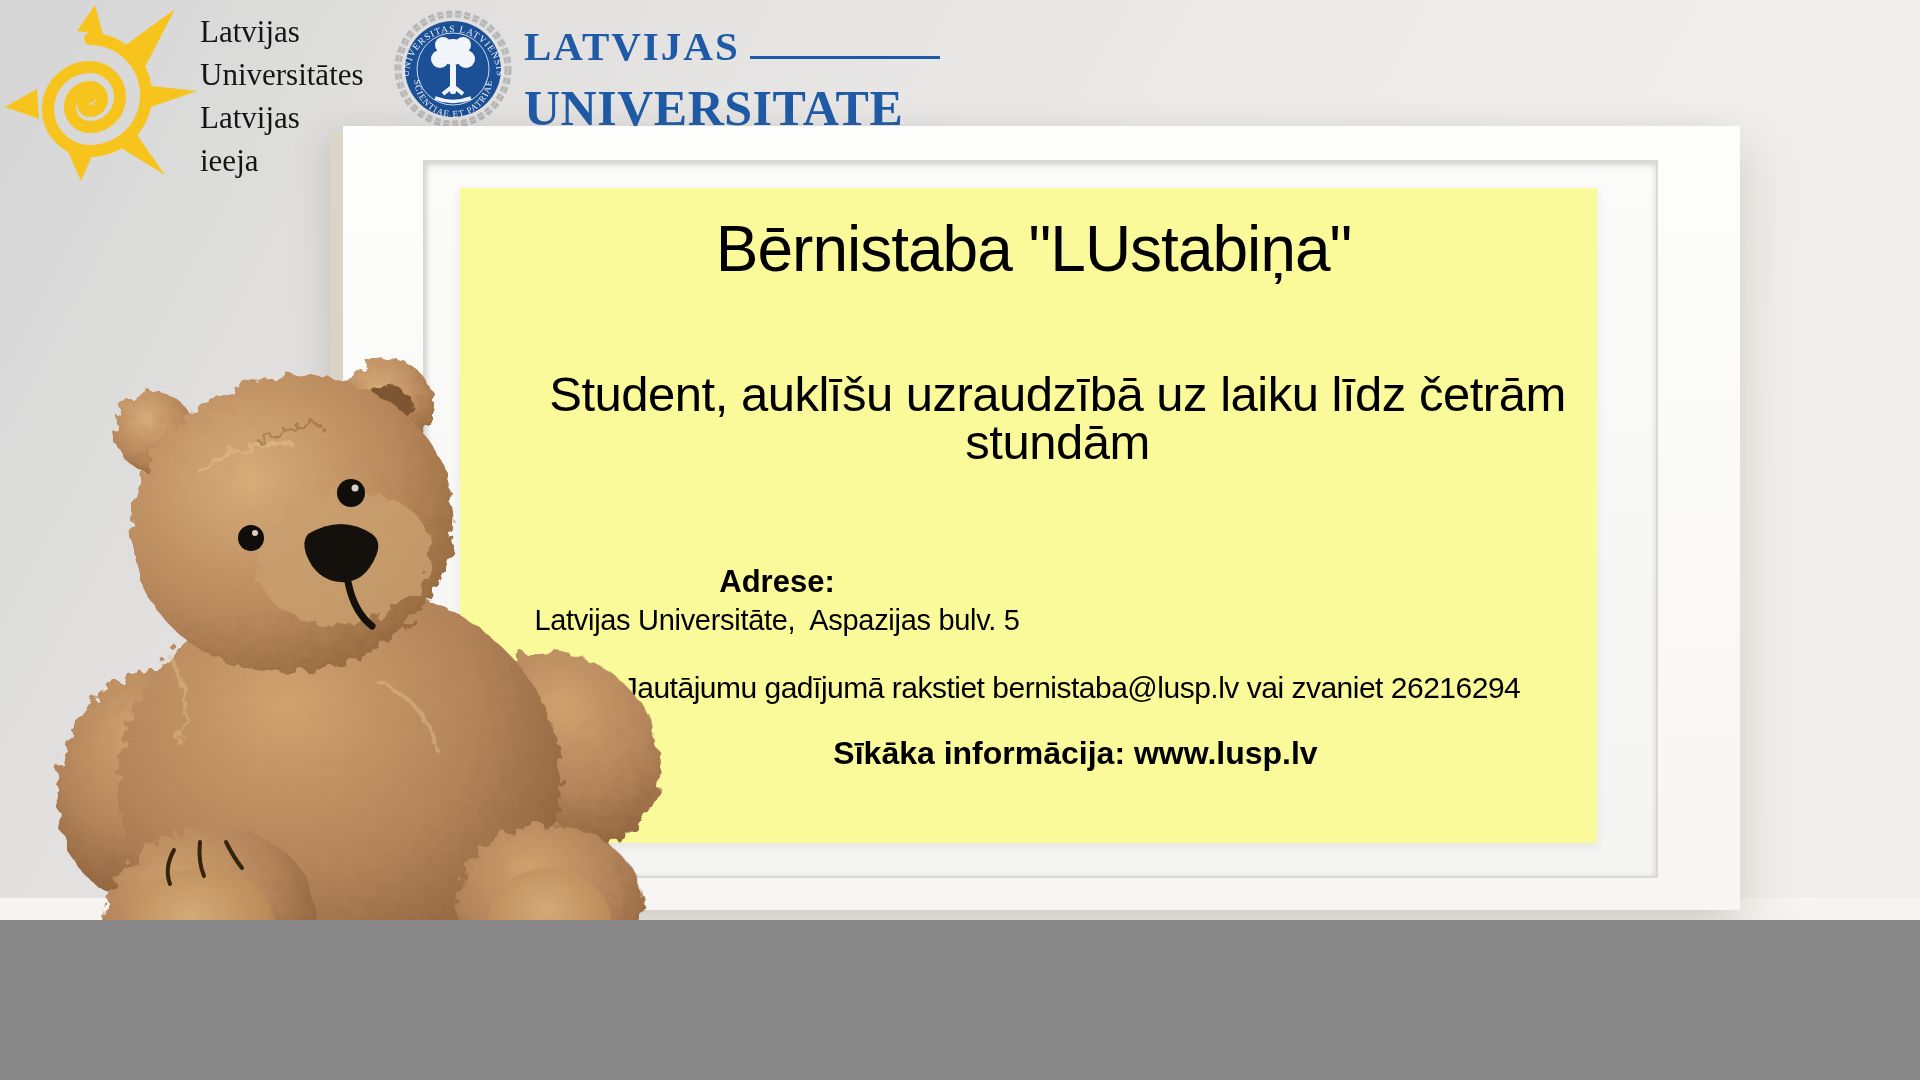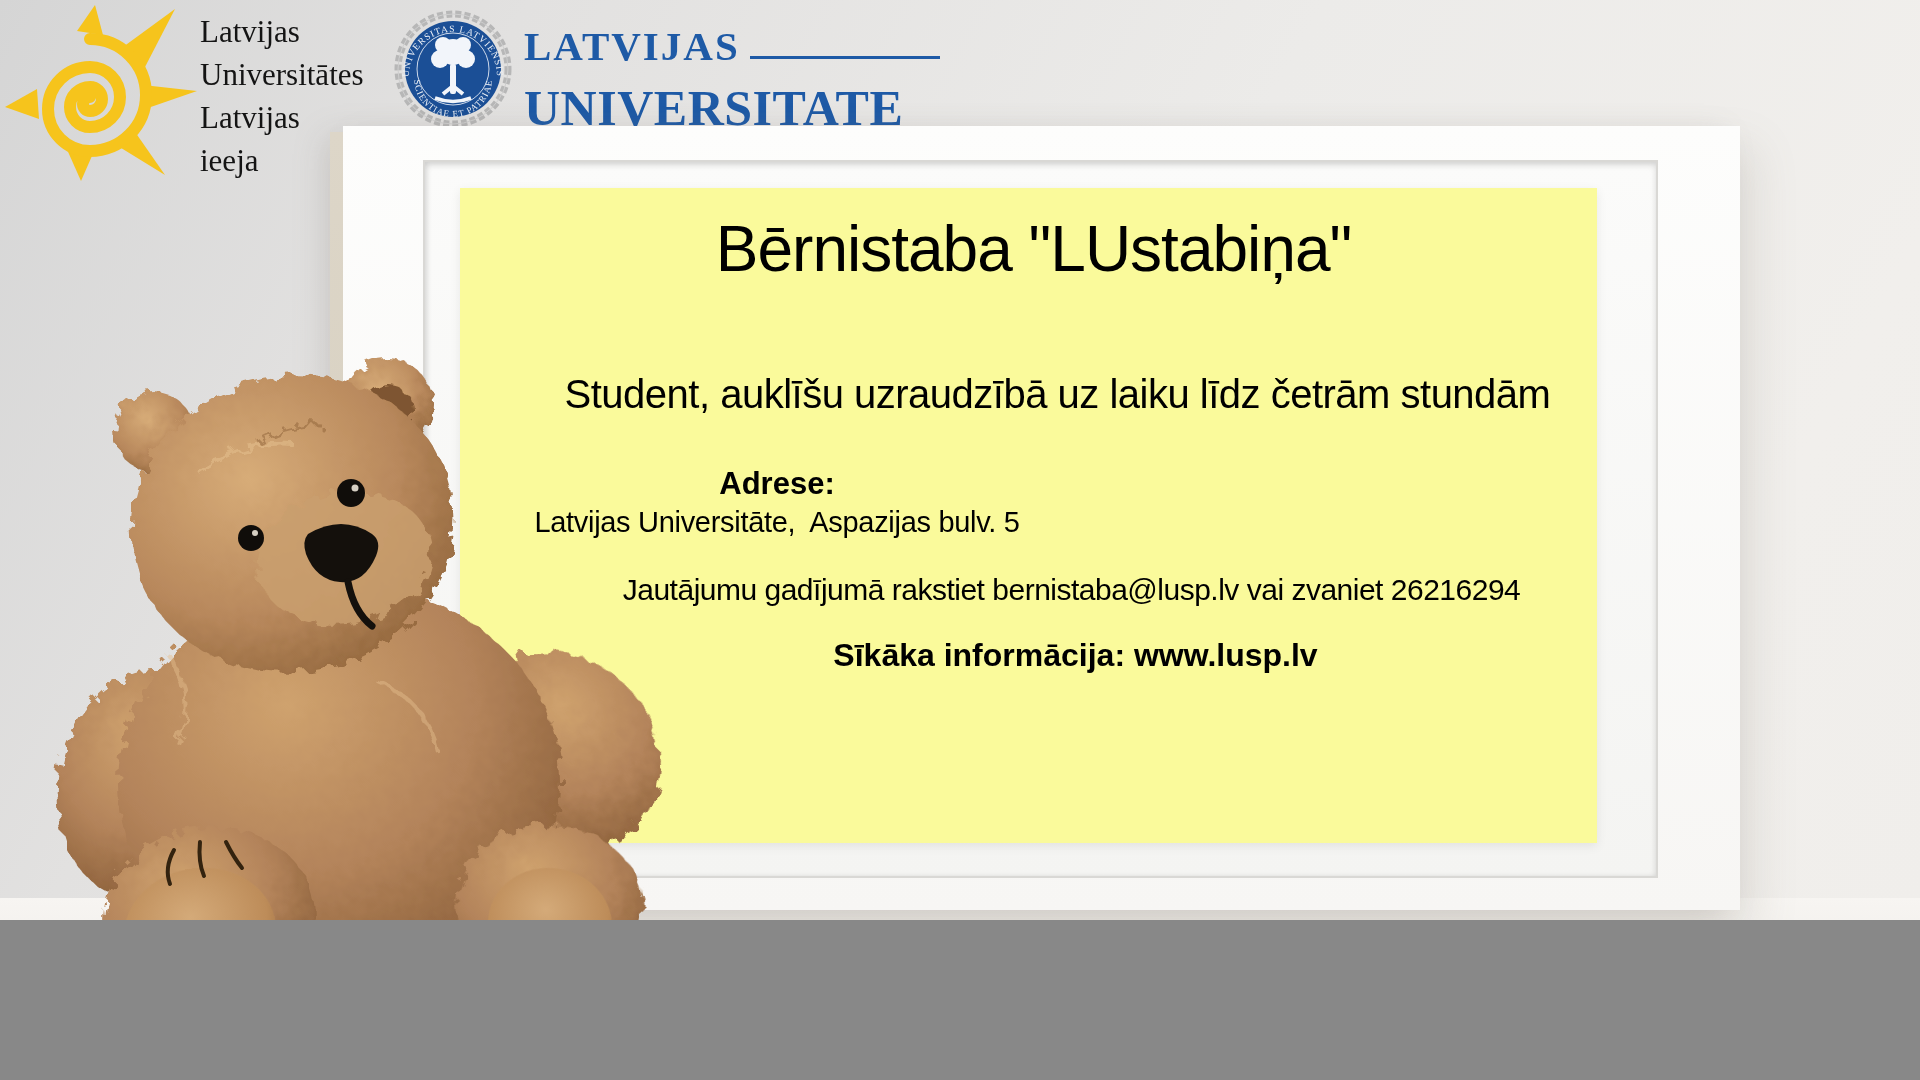--- a/index.html
+++ b/index.html
@@ -19,22 +19,22 @@
     background:linear-gradient(180deg,#ddd6c8,#d4cdbd);}
   .frame-lip{position:absolute;left:80px;right:82px;top:34px;bottom:32px;
     background:linear-gradient(180deg,#fbfbfa,#f4f4f2);
     border:2px solid #d9d8d5;
     box-shadow:inset 0 3px 6px rgba(0,0,0,.14), inset 3px 0 5px rgba(0,0,0,.06);}
   
   .paper{position:absolute;left:117px;top:62px;width:1137px;height:655px;
     background:#FAFA9B;box-shadow:0 3px 10px rgba(0,0,0,.08);
     color:#000;text-align:center;z-index:2;}
   .title{margin:24px 0 0 10px;font-size:64px;line-height:74px;letter-spacing:-1px;}
-  .intro{margin:84px 0 0 58px;font-size:40px;line-height:48px;letter-spacing:-0.5px;}
-  .cols{display:flex;margin:46px 0 0 14px;}
+  .intro{margin:84px 0 0 58px;font-size:49px;line-height:48px;letter-spacing:-0.5px;}
+  .cols{display:flex;margin:96px 0 0 14px;}
   .col-address{width:606px;}
   .col-hours{width:442px;margin-left:64px;font-family:"DejaVu Sans",sans-serif;}
   .col-h{font-size:31px;font-weight:bold;line-height:40px;}
   .col-line{font-size:29px;line-height:37px;letter-spacing:-0.3px;white-space:pre-wrap;}
   .col-hours .col-line{font-size:28px;letter-spacing:0;}
   .contact{margin:30px 0 0 86px;font-size:30px;line-height:38px;letter-spacing:-0.5px;}
   .moreinfo{margin:26px 0 0 94px;font-size:32px;line-height:40px;font-weight:bold;}
   
   .sun{position:absolute;left:5px;top:5px;width:192px;height:176px;}
   .council{position:absolute;left:200px;top:10px;

